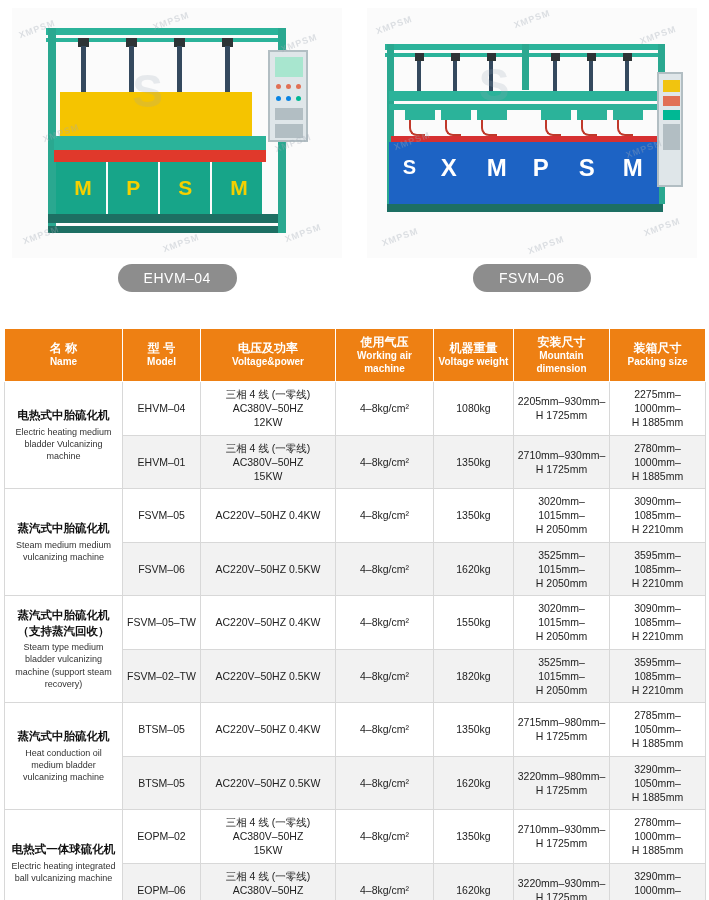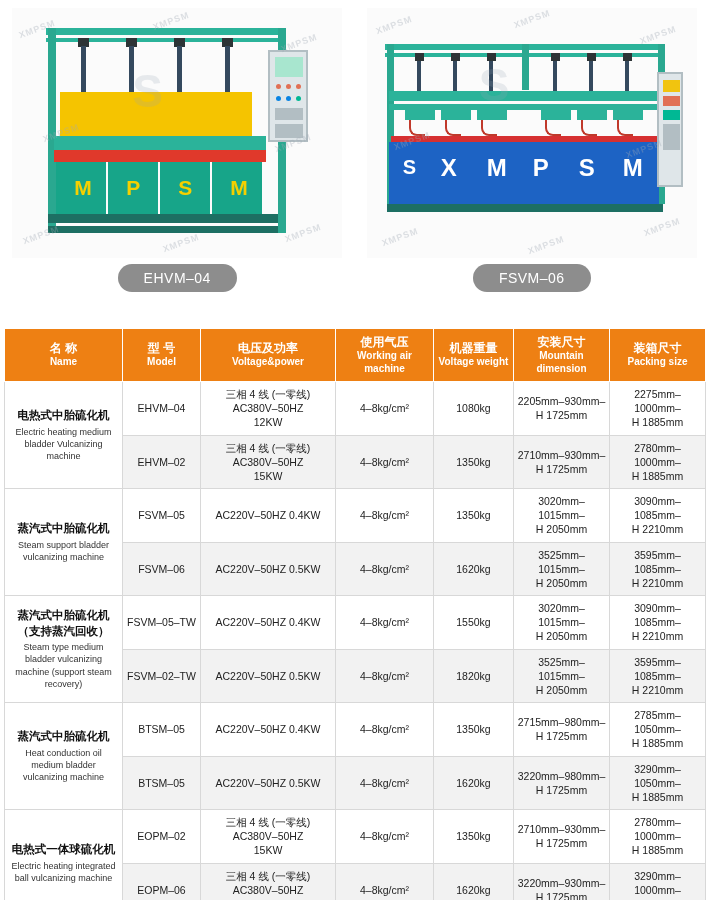--- a/index.html
+++ b/index.html
@@ -337,35 +337,35 @@
 AC380V–50HZ
 12KW</td>
             <td class="multiline">4–8kg/cm²</td>
             <td class="multiline">1080kg</td>
             <td class="multiline">2205mm–930mm–
 H 1725mm</td>
             <td class="multiline">2275mm–1000mm–
 H 1885mm</td>
           </tr>
           <tr class="alt">
-            <td class="multiline">EHVM–02</td>
+            <td class="multiline">EHVM–01</td>
             <td class="multiline">三相 4 线 (一零线)
 AC380V–50HZ
 15KW</td>
             <td class="multiline">4–8kg/cm²</td>
             <td class="multiline">1350kg</td>
             <td class="multiline">2710mm–930mm–
 H 1725mm</td>
             <td class="multiline">2780mm–1000mm–
 H 1885mm</td>
           </tr>
           <tr>
             <td class="namecell" rowspan="2">
               <span class="cn" style="white-space: pre-line;">蒸汽式中胎硫化机</span>
-              <span class="en">Steam support bladder vulcanizing machine</span>
+              <span class="en">Steam medium medium vulcanizing machine</span>
             </td>
             <td class="multiline">FSVM–05</td>
             <td class="multiline">AC220V–50HZ  0.4KW</td>
             <td class="multiline">4–8kg/cm²</td>
             <td class="multiline">1350kg</td>
             <td class="multiline">3020mm–1015mm–
 H 2050mm</td>
             <td class="multiline">3090mm–1085mm–
 H 2210mm</td>
           </tr>

